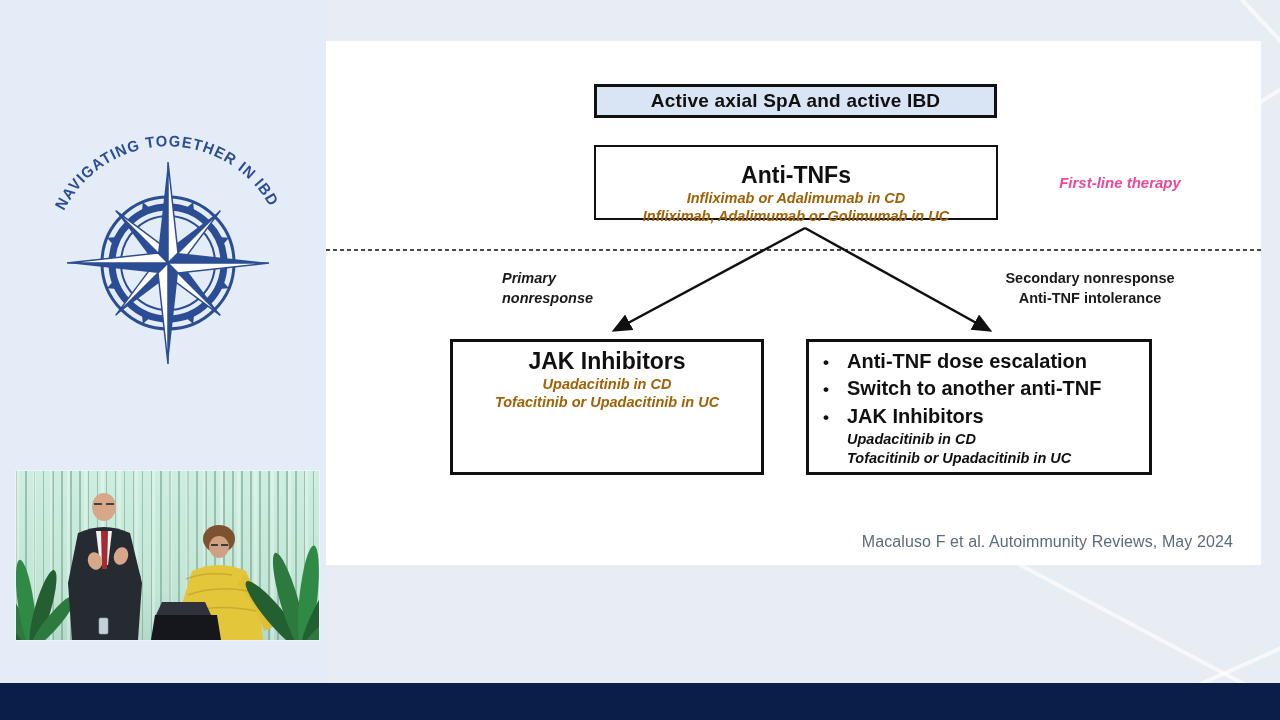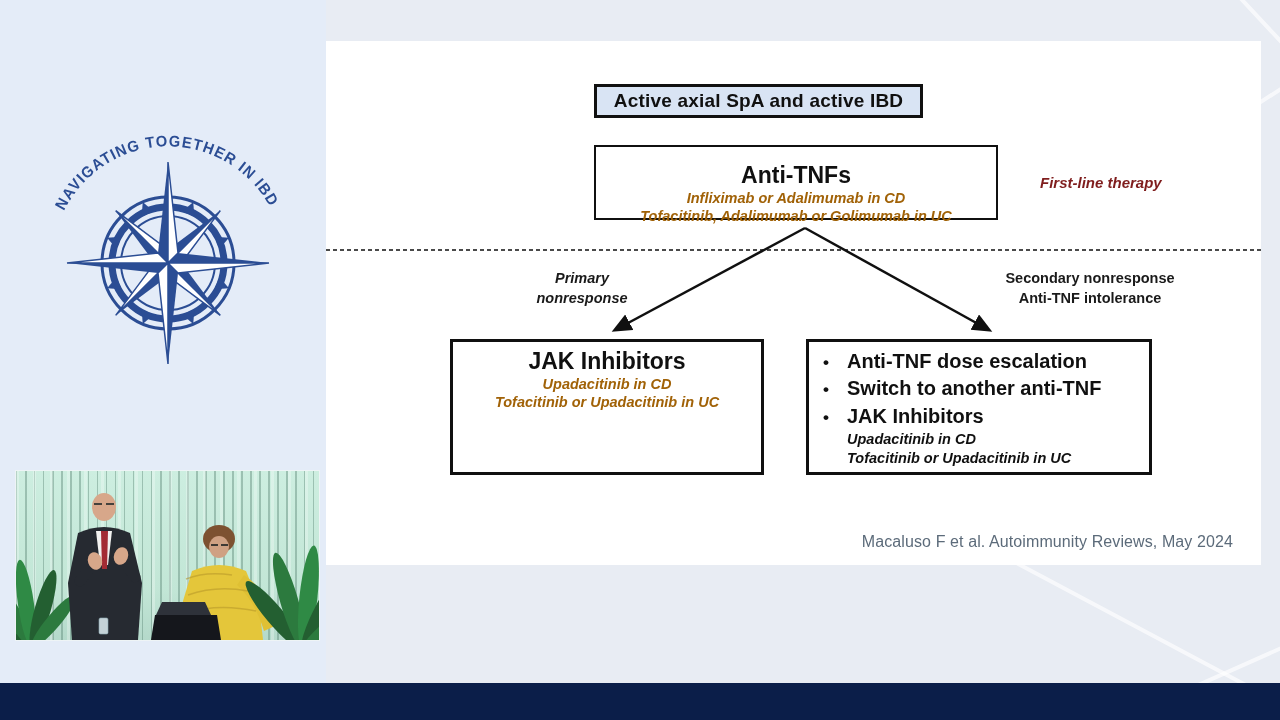--- a/index.html
+++ b/index.html
@@ -17,44 +17,44 @@
 
   .left-panel{position:absolute;left:0;top:0;width:326px;height:683px;background:#e4ecf8;}
 
   .compass-wrap{position:absolute;left:33px;top:128px;width:270px;height:270px;}
 
   
   .slide{position:absolute;left:326px;top:41px;width:935px;height:524px;background:#ffffff;}
   .slide *{box-sizing:border-box;}
 
   .title-box{
-    position:absolute;left:268px;top:43px;width:329px;height:34px;
+    position:absolute;left:268px;top:43px;width:403px;height:34px;
     background:#d9e4f4;border:3px solid #101010;
     display:flex;align-items:center;justify-content:center;
     font-size:19px;font-weight:bold;color:#101010;letter-spacing:.2px;
   }
   .antitnf-box{
     position:absolute;left:268px;top:104px;width:404px;height:75px;
     background:#fff;border:2.5px solid #101010;text-align:center;padding-top:16px;
   }
   .box-title{font-size:23px;font-weight:bold;color:#101010;line-height:1.12;}
   .box-sub{font-size:14.5px;font-weight:bold;font-style:italic;color:#a16207;line-height:1.28;}
 
   .first-line-label{
-    position:absolute;left:714px;top:133px;width:160px;text-align:left;
-    font-size:15px;font-weight:bold;font-style:italic;color:#7f1d1d;
+    position:absolute;left:714px;top:133px;width:160px;text-align:center;
+    font-size:15px;font-weight:bold;font-style:italic;color:#ec4899;
   }
   .dashed-divider{
     position:absolute;left:0;top:208px;width:935px;height:2px;
     background:repeating-linear-gradient(90deg,#4a4a4a 0 4px,transparent 4px 7px);
   }
   .branch-arrows{position:absolute;left:0;top:0;width:935px;height:524px;pointer-events:none;}
 
   .primary-label{
-    position:absolute;left:176px;top:227px;width:160px;text-align:center;
+    position:absolute;left:176px;top:227px;width:160px;text-align:left;
     font-size:14.5px;font-weight:bold;font-style:italic;line-height:1.4;color:#1a1a1a;
   }
   .secondary-label{
     position:absolute;left:663px;top:227px;width:202px;text-align:center;
     font-size:14.5px;font-weight:bold;line-height:1.4;color:#1a1a1a;
   }
 
   .jak-box{
     position:absolute;left:124px;top:298px;width:314px;height:136px;
     background:#fff;border:3px solid #101010;text-align:center;padding-top:7px;
@@ -163,21 +163,21 @@
 
 <div class="slide">
 
   <div class="title-box">
     <span>Active axial SpA and active IBD</span>
   </div>
 
   <div class="antitnf-box">
     <div class="box-title">Anti-TNFs</div>
     <div class="box-sub">Infliximab or Adalimumab in CD</div>
-    <div class="box-sub">Tofacitinib, Adalimumab or Golimumab in UC</div>
+    <div class="box-sub">Infliximab, Adalimumab or Golimumab in UC</div>
   </div>
 
   <div class="first-line-label">First-line therapy</div>
 
   <div class="dashed-divider"></div>
 
   <svg class="branch-arrows" viewBox="0 0 935 524">
     <defs>
       <marker id="ah" markerWidth="9" markerHeight="8" refX="6.5" refY="3.5" orient="auto">
         <path d="M0,0 L8,3.5 L0,7 Z" fill="#101010"></path>

